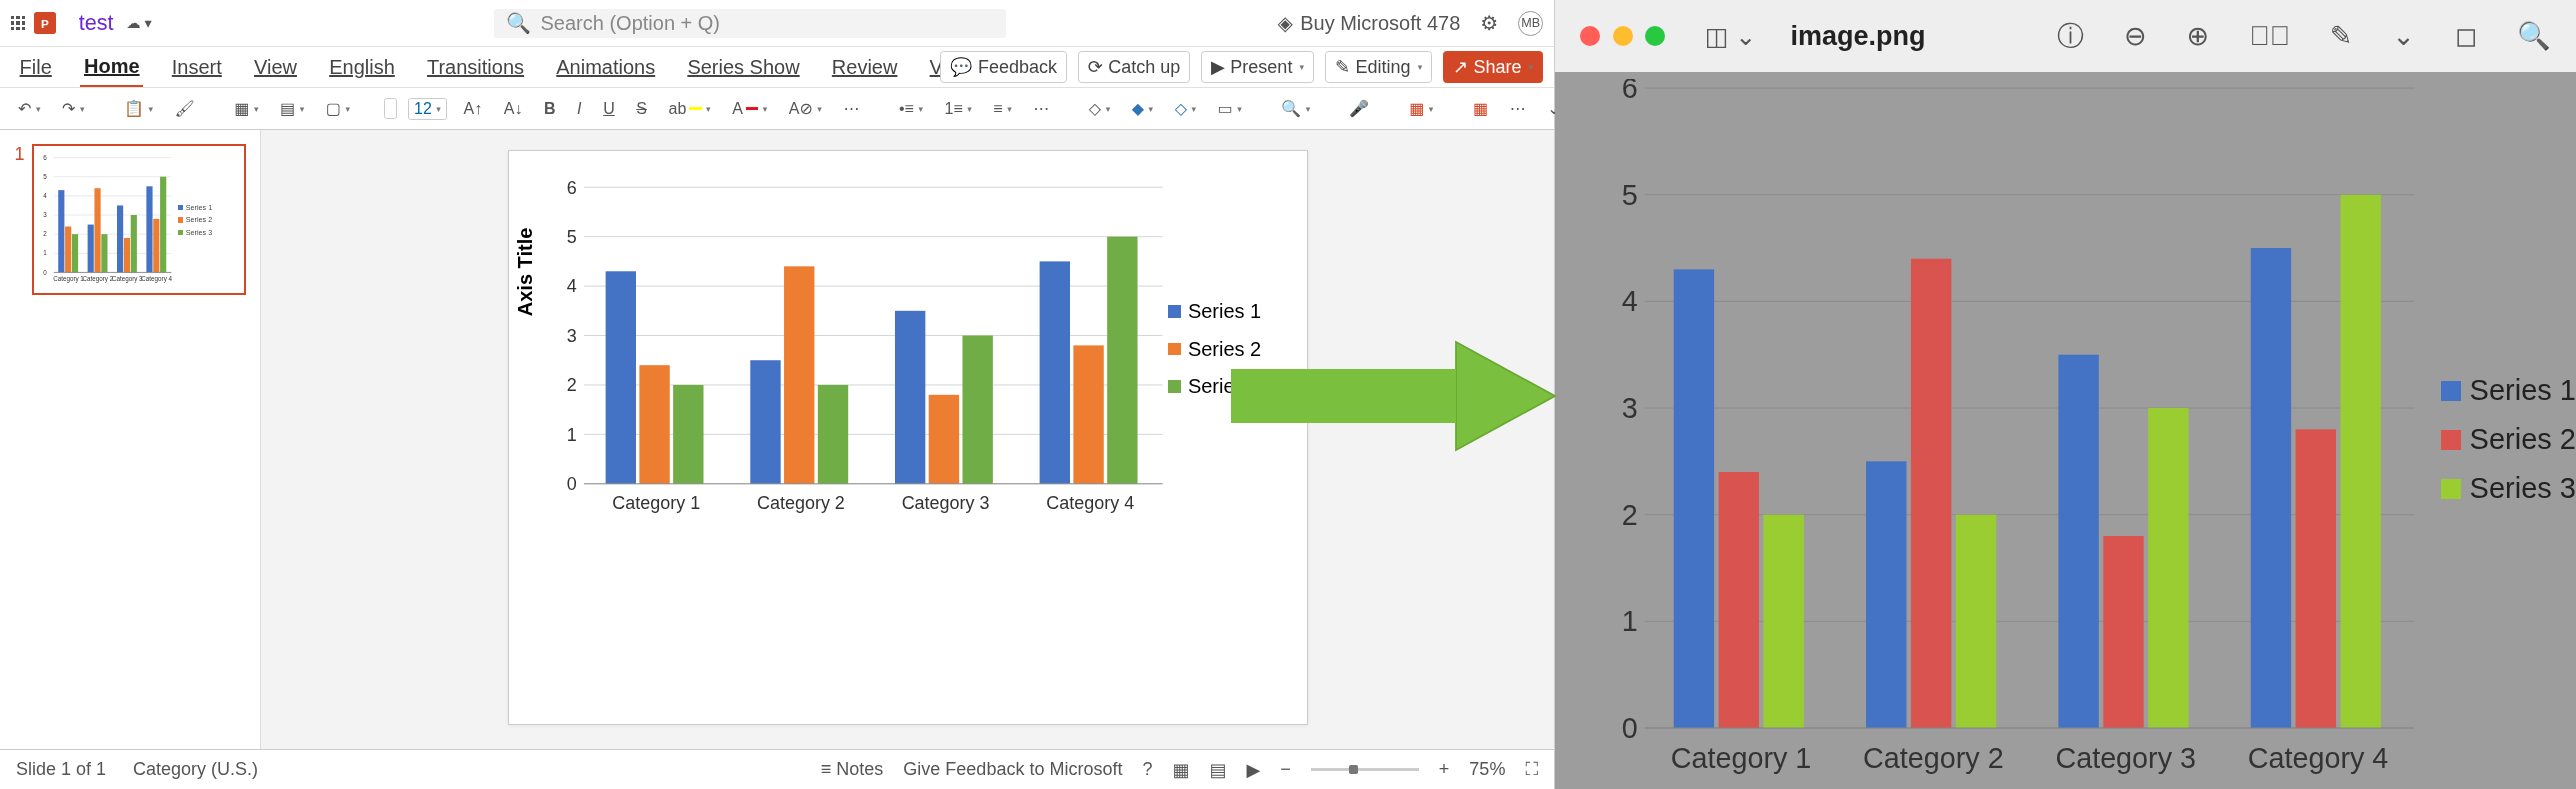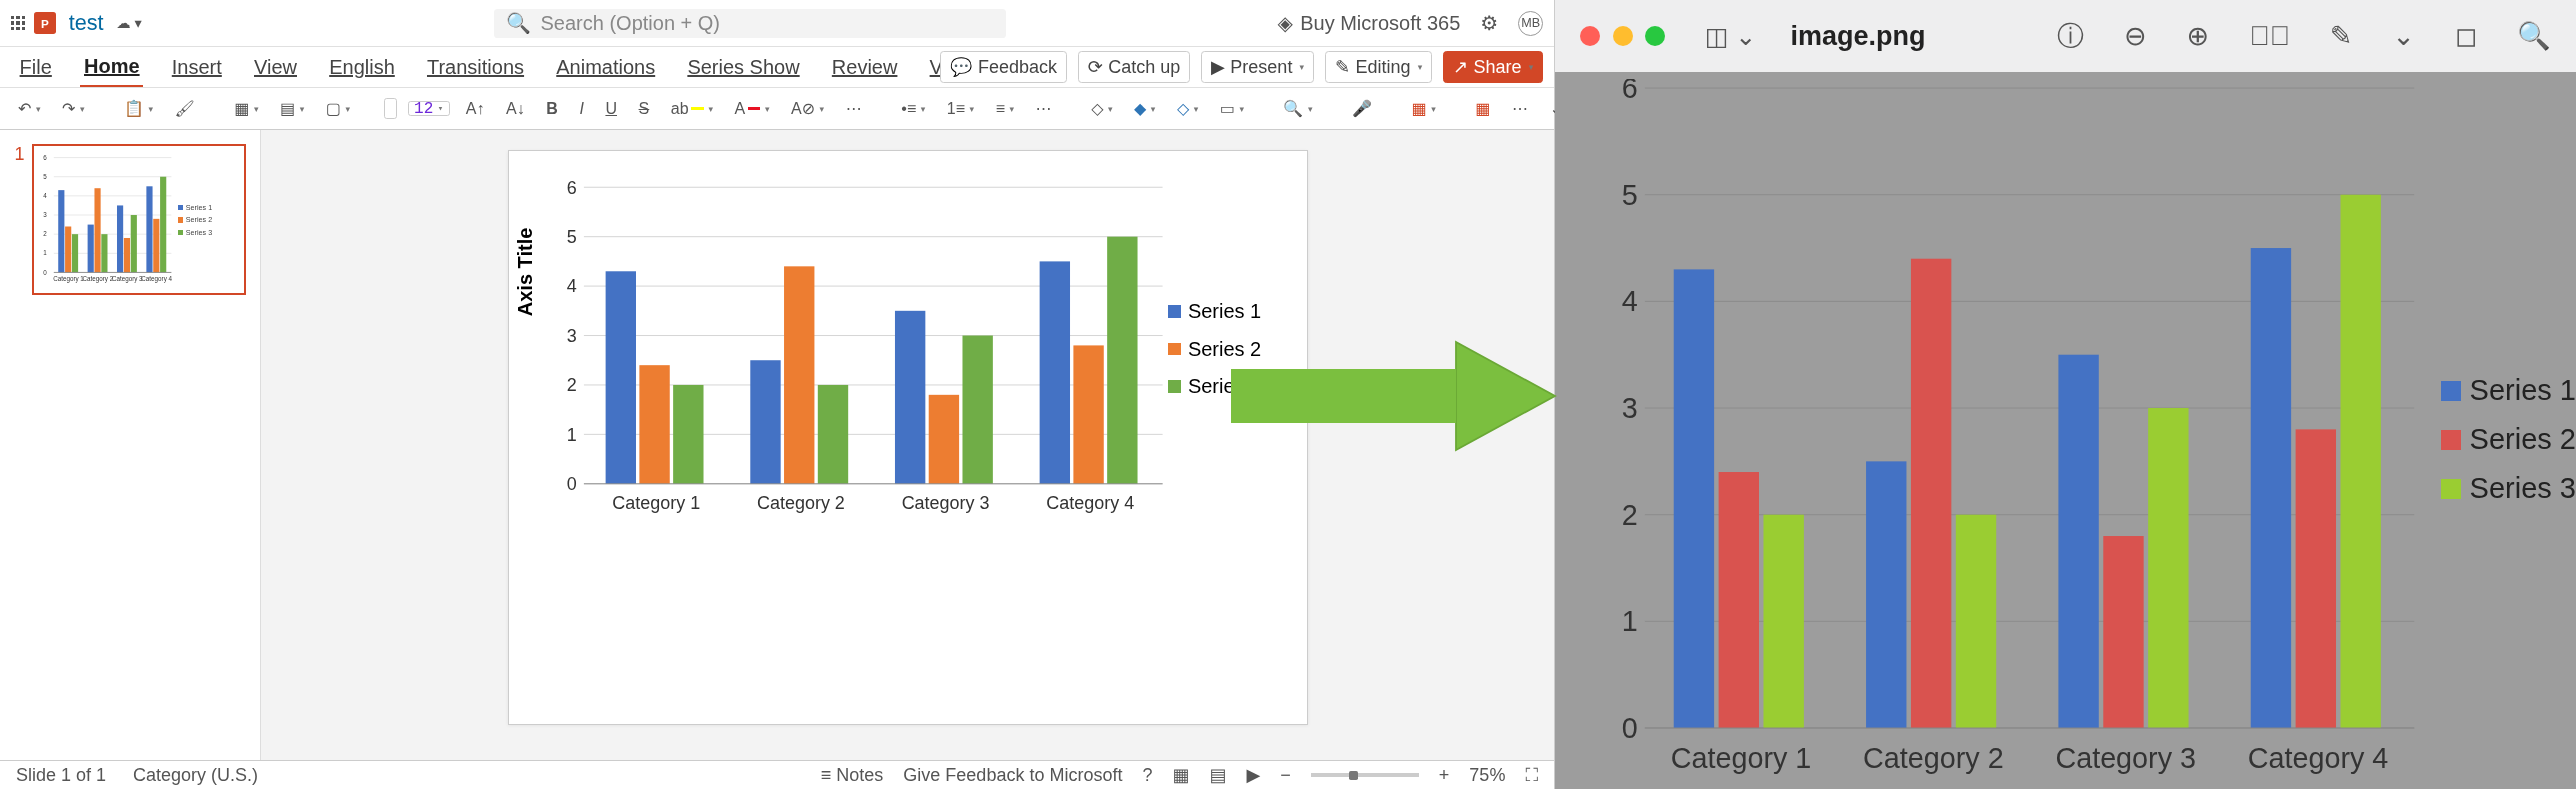--- a/index.html
+++ b/index.html
@@ -7,21 +7,21 @@
 .container { display: flex; width: 2576px; height: 789px; }
 .left-pane { width: 1555px; height: 100%; display: flex; flex-direction: column; background: #fff; border-right: 0.9px solid #ccc; }
 .right-pane { width: 1021px; height: 100%; display: flex; flex-direction: column; background: #a8a8a8; position: relative; }
 .arrow-zone { position: absolute; left: 1222px; top: 306px; z-index: 100; }
 
 
 .pp-topbar { height: 47px; display: flex; align-items: center; padding: 0 10.8px; border-bottom: 0.9px solid #e0e0e0; gap: 9px; }
 .apps-icon { width: 14.4px; height: 14.4px; display: grid; grid-template-columns: repeat(3,3.6px); grid-template-rows: repeat(3,3.6px); gap: 1.8px; }
 .apps-icon span { background: #555; }
 .pp-icon { width: 21.6px; height: 21.6px; background: #d24726; border-radius: 2.7px; display: flex; align-items: center; justify-content: center; color: #fff; font-weight: bold; font-size: 11.7px; }
-.doc-name { font-size: 21.6px; color: #0369a1; margin-left: 4px; }
+.doc-name { font-size: 21.6px; color: #6d28d9; margin-left: 14px; }
 .cloud-icon { font-size: 14.4px; color: #555; margin-left: 3.6px; }
 .search-box { position: absolute; left: 494px; width: 512px; height: 29px; background: #f3f3f3; border-radius: 3.6px; display: flex; align-items: center; padding: 0 12.6px; color: #888; gap: 9px; font-size: 20px; }
 .topbar-right { margin-left: auto; display: flex; align-items: center; gap: 20px; color: #555; font-size: 20px; }
 .premium-badge { display: flex; align-items: center; gap: 7.2px; }
 .gear-icon { font-size: 20px; }
 .avatar { width: 25px; height: 25px; border-radius: 50%; border: 0.9px solid #999; display: flex; align-items: center; justify-content: center; font-size: 12.6px; }
 
 
 .ribbon-tabs { height: 40px; display: flex; align-items: center; padding: 0 16px; gap: 25px; font-size: 20px; color: #444; position: relative; }
 .ribbon-tab { padding: 7.2px 3.6px; cursor: pointer; text-decoration: underline; }
@@ -54,21 +54,21 @@
 .slide-canvas { width: 800px; height: 575px; background: #fff; border: 0.9px solid #ccc; box-shadow: 0 0.9px 3.6px rgba(0,0,0,0.08); padding: 27px 21.6px; }
 .pp-chart { width: 100%; height: 342px; display: flex; }
 .pp-chart-plot { flex: 1; position: relative; }
 .pp-legend { width: 117px; display: flex; flex-direction: column; justify-content: center; gap: 14.4px; font-size: 20px; }
 .leg-row { display: flex; align-items: center; gap: 7.2px; }
 .leg-sw { width: 12.6px; height: 12.6px; }
 
 .axis-title { position: absolute; left: -5.4px; top: 50%; transform: rotate(-90deg) translateX(50%); transform-origin: left center; font-size: 20px; font-weight: 600; }
 
 
-.statusbar { height: 29px; border-top: 0.9px solid #ccc; display: flex; align-items: center; padding: 0 16px; font-size: 18px; color: #555; gap: 27px; }
+.statusbar { height: 40px; border-top: 0.9px solid #ccc; display: flex; align-items: center; padding: 0 16px; font-size: 18px; color: #555; gap: 27px; }
 .statusbar-right { margin-left: auto; display: flex; align-items: center; gap: 20px; }
 .zoom-slider { width: 108px; height: 3.6px; background: #ccc; position: relative; }
 .zoom-thumb { position: absolute; width: 9px; height: 9px; background: #777; border-radius: 1.8px; top: -2.7px; left: 35%; }
 
 
 .mac-titlebar { height: 72px; display: flex; align-items: center; padding: 0 25px; gap: 12.6px; background: #eeeeef; }
 .traffic { display: flex; gap: 12.6px; }
 .dot { width: 20px; height: 20px; border-radius: 50%; }
 .dot.r { background: #ff5f57; } .dot.y { background: #ffbd2e; } .dot.g { background: #28c840; }
 .mac-sidebar-icon { margin-left: 27px; font-size: 25px; color: #555; }
@@ -103,21 +103,21 @@
       <div class="pp-icon">P</div>
       <span class="doc-name">test</span>
       <span class="cloud-icon">☁︎ ▾</span>
       <div class="search-box">
         <span>🔍</span>
         <span>Search (Option + Q)</span>
       </div>
       <div class="topbar-right">
         <span class="premium-badge">
             <span>◈</span>
-            <span>Buy Microsoft 365</span>
+            <span>Buy Microsoft 478</span>
           </span>
         <span class="gear-icon">⚙</span>
         <span class="avatar">MB</span>
       </div>
     </div>
 
     <div class="ribbon-tabs">
       <span class="ribbon-tab">File</span>
       <span class="ribbon-tab active">Home</span>
       <span class="ribbon-tab">Insert</span>
@@ -143,21 +143,21 @@
       <span class="tb-btn caret">↷</span>
       <span class="tb-sep"></span>
       <span class="tb-btn caret">📋</span>
       <span class="tb-btn">🖌</span>
       <span class="tb-sep"></span>
       <span class="tb-btn caret">▦</span>
       <span class="tb-btn caret">▤</span>
       <span class="tb-btn caret">▢</span>
       <span class="tb-sep"></span>
       <div class="tb-btn" style="width:135px;border:0.9px solid #ccc;height:21.6px;"></div>
-      <div class="tb-btn caret" style="width:43px;border:0.9px solid #ccc;height:15px;color:#6d28d9;font-family:Liberation Mono, monospace;">12</div>
+      <div class="tb-btn caret" style="width:43px;border:0.9px solid #ccc;height:22px;color:#0369a1;">12</div>
       <span class="tb-btn">A↑</span>
       <span class="tb-btn">A↓</span>
       <span class="tb-btn" style="font-weight:bold;">B</span>
       <span class="tb-btn" style="font-style:italic;">I</span>
       <span class="tb-btn" style="text-decoration:underline;">U</span>
       <span class="tb-btn" style="text-decoration:line-through;">S</span>
       <span class="tb-btn caret highlight-color">ab<span class="tb-swatch"></span></span>
       <span class="tb-btn caret font-color">A<span class="tb-swatch"></span></span>
       <span class="tb-btn caret">A⊘</span>
       <span class="tb-btn">⋯</span>

